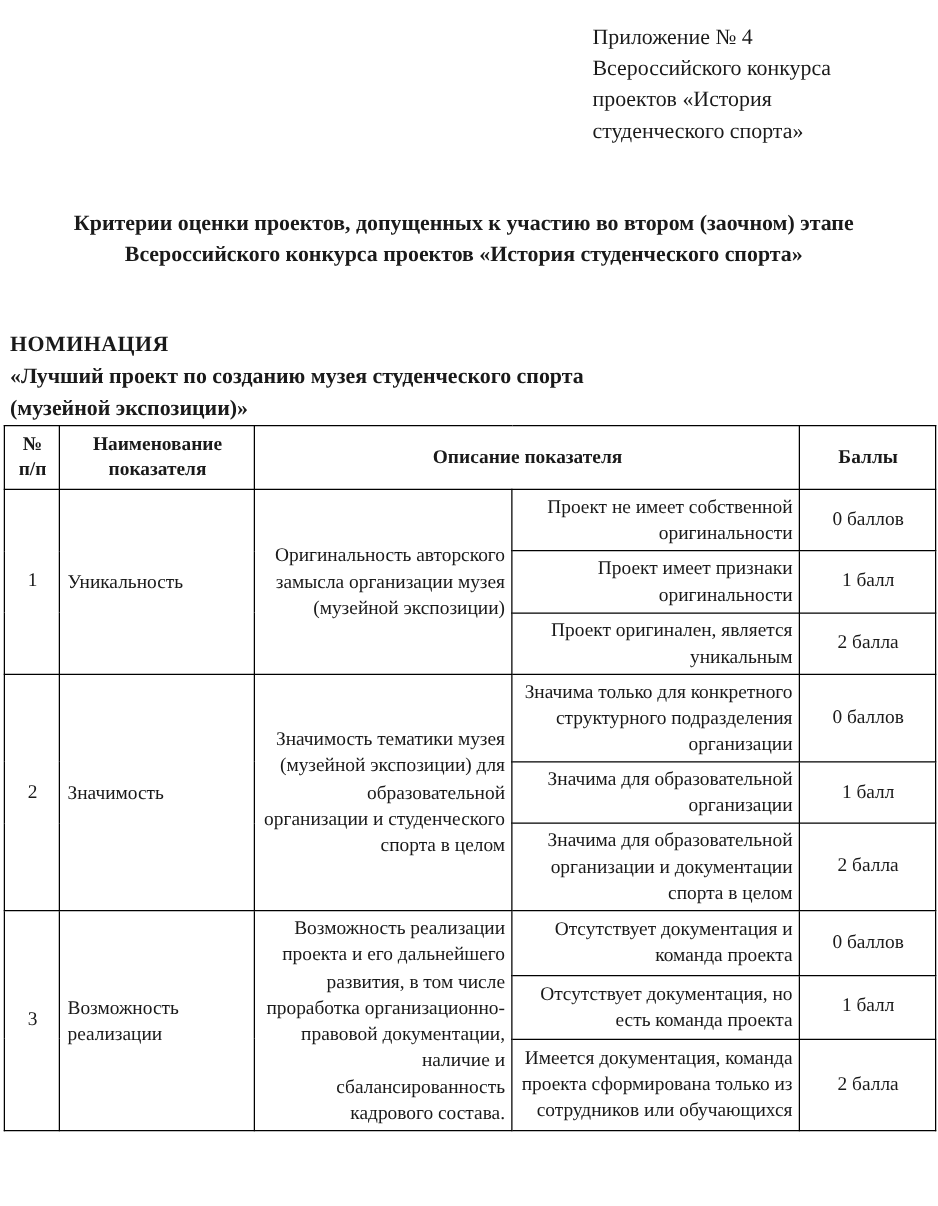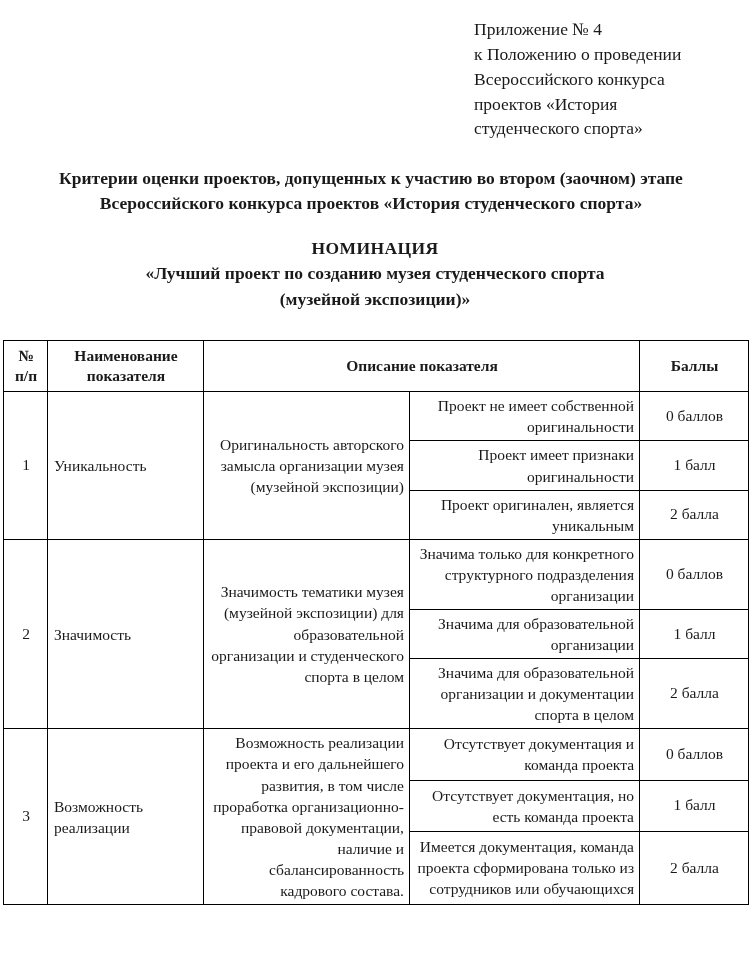--- a/index.html
+++ b/index.html
@@ -48,23 +48,22 @@
     text-align: center;
     font-weight: bold;
     font-size: 17.5px;
     line-height: 1.45;
   }
 
   
   .nomination {
     position: absolute;
     left: 8px;
-    top: 236px;
+    top: 263px;
     width: 734px;
-    text-align: center;
     font-weight: bold;
     font-size: 17.5px;
     line-height: 1.45;
   }
   .nomination .nom-label {
     display: block;
     letter-spacing: 0.4px;
   }
   .nomination .nom-name {
     display: block;
@@ -137,21 +136,20 @@
     line-height: 1.36;
   }
 </style>
 </head>
 <body>
 
 <div class="page">
 
   <div class="appendix-block">
     <div class="line">Приложение № 4</div>
-    <div class="line">к Положению о проведении</div>
     <div class="line">Всероссийского конкурса</div>
     <div class="line">проектов «История</div>
     <div class="line">студенческого спорта»</div>
   </div>
 
   <div class="doc-title">
     <div>Критерии оценки проектов, допущенных к участию во втором (заочном) этапе</div>
     <div>Всероссийского конкурса проектов «История студенческого спорта»</div>
   </div>
 

